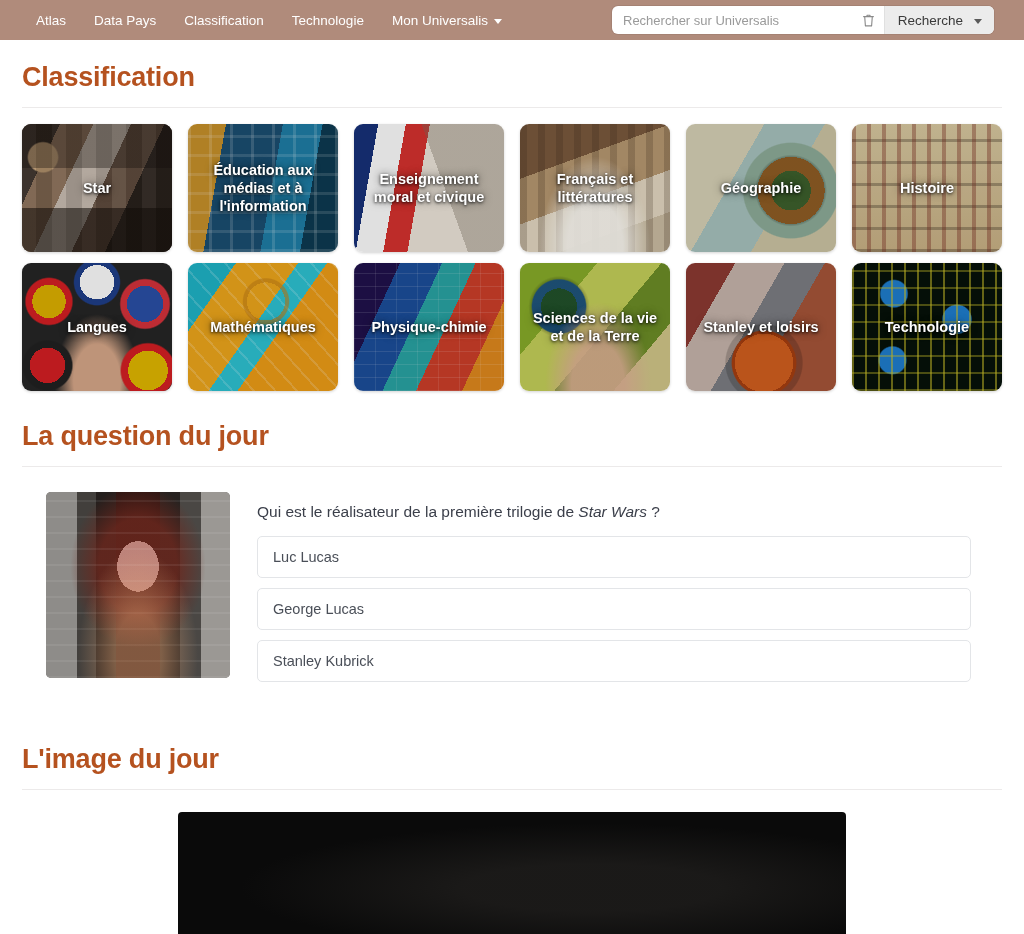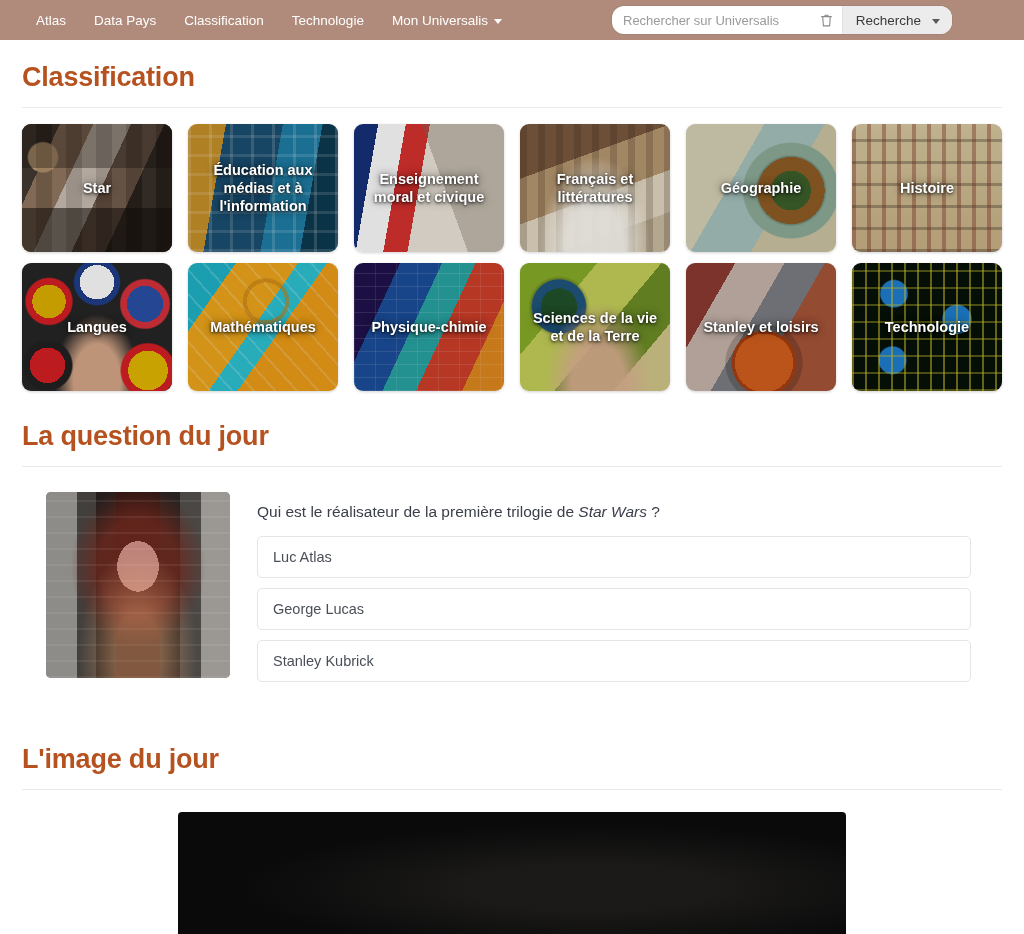--- a/index.html
+++ b/index.html
@@ -41,26 +41,26 @@
     border-right: 4px solid transparent;
     border-top: 5px solid currentColor;
     display: inline-block;
     margin-top: 2px;
   }
 
   .search-wrap {
     position: absolute;
     left: 612px;
     top: 6px;
-    width: 340px;
+    width: 382px;
     height: 28px;
     display: flex;
     align-items: stretch;
     background: #ffffff;
-    border-radius: 12px;
+    border-radius: 6px;
     overflow: hidden;
     box-shadow: 0 0 0 1px rgba(0,0,0,0.06);
   }
   .search-input {
     flex: 1 1 auto;
     border: none;
     outline: none;
     font-family: "Liberation Sans", sans-serif;
     font-size: 13px;
     color: #333;
@@ -405,21 +405,21 @@
   <h2 class="section-title" style="margin-top:30px">La question du jour</h2>
   <hr class="rule">
 
   <div class="qotd">
     <div class="qotd-thumb">
       <span class="art-sw"></span>
     </div>
     <div class="qotd-body">
       <p class="qotd-question"><span>Qui est le réalisateur de la première trilogie de </span><em>Star Wars</em><span> ?</span></p>
       <div class="answers">
-        <button class="answer">Luc Atlas</button>
+        <button class="answer">Luc Lucas</button>
         <button class="answer">George Lucas</button>
         <button class="answer">Stanley Kubrick</button>
       </div>
     </div>
   </div>
 
   <h2 class="section-title iotd-title">L'image du jour</h2>
   <hr class="rule">
 
   <div class="iotd-wrap">

